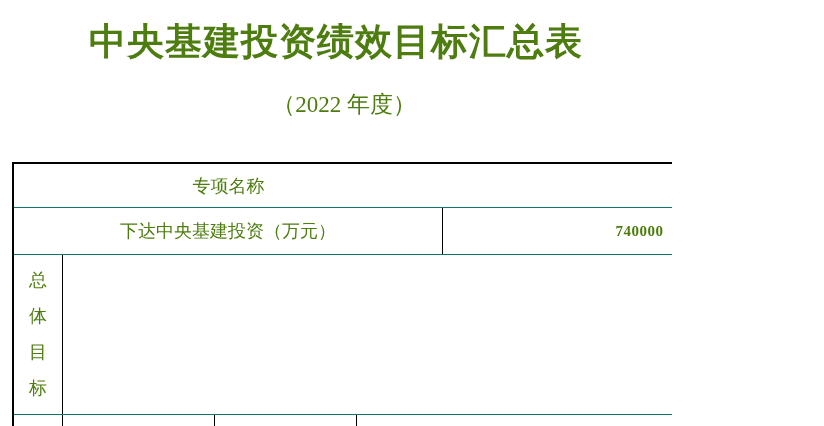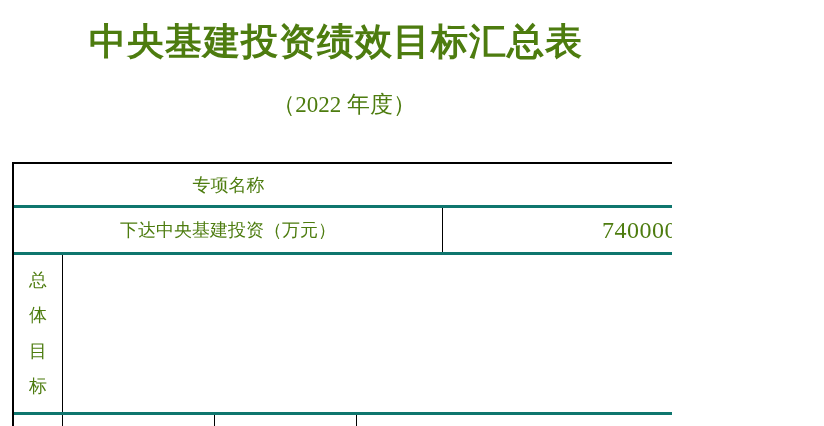--- a/index.html
+++ b/index.html
@@ -34,37 +34,37 @@
   .summary-table {
     position: absolute;
     left: 12px;
     top: 162px;
     width: 801px;
     height: 293px;
     border: 2px solid #000;
     border-bottom: none;
     background: #fff;
   }
-  .tr { display: flex; border-bottom: 3px solid #0f766e; width: 100%; }
+  .tr { display: flex; border-bottom: 1px solid #0f766e; width: 100%; }
   .row-project    { height: 44px; }
   .row-investment { height: 47px; gap: 25px; }
   .row-goal       { height: 160px; }
   .row-next       { height: 40px; border-bottom: none; }
   .td { border-right: 1px solid #000; overflow: hidden; }
   .td:last-child { border-right: none; }
   .cell-center {
     display: flex;
     align-items: center;
     justify-content: center;
     text-align: center;
     font-size: 18px;
   }
   .col-label { width: 429px; }
   .col-value { flex: 1; }
-  .num { font-size: 24px; letter-spacing: 0.5px; }
+  .num { font-size: 15px; letter-spacing: 0.5px; font-weight: bold; }
   .goal-label-cell {
     width: 49px;
     display: flex;
     flex-direction: column;
     align-items: center;
     justify-content: space-between;
     padding: 13px 0 14px 0;
     font-size: 18px;
   }
   .goal-text-cell {

